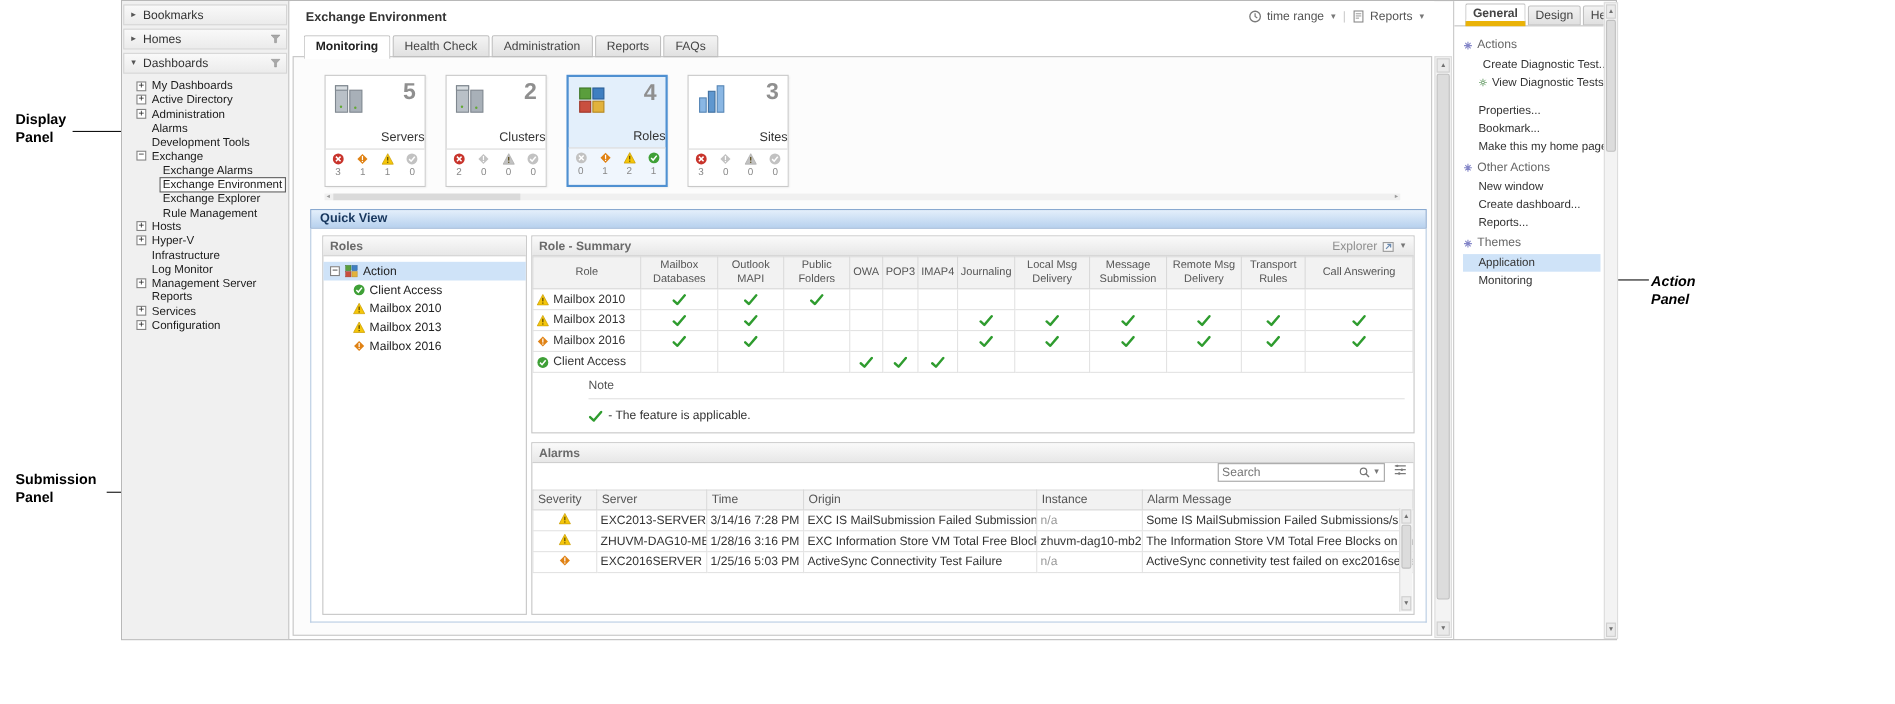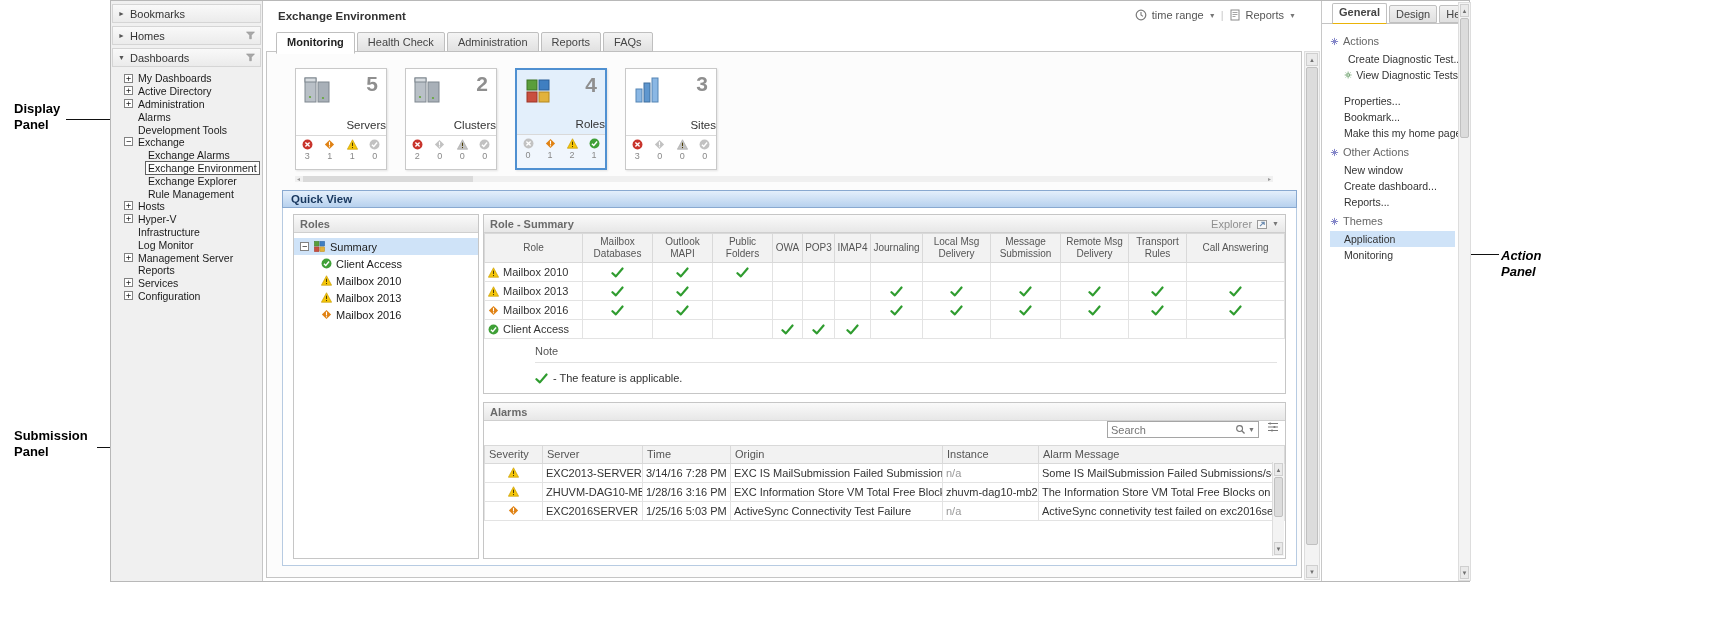--- a/index.html
+++ b/index.html
@@ -97,21 +97,21 @@
 #main-scroll{left:1193px;top:50px;height:529px;}
 #action-scroll{left:1347px;top:1px;height:579px;width:13px;}
 .sc-arrow{position:absolute;left:1px;right:1px;height:13px;background:#eaeaea;border:1px solid #cfcfcf;color:#707070;font-size:6px;text-align:center;line-height:12px;}
 .sc-up{top:1px;} .sc-down{bottom:1px;}
 .sc-thumb{position:absolute;left:1px;right:1px;background:#dcdcdc;border:1px solid #c0c0c0;border-radius:2px;}
 
 
 .action{position:absolute;left:1210px;top:0;width:137px;height:100%;background:#fff;border-left:1px solid #c8c8c8;overflow:hidden;}
 .ap-tabs{display:flex;align-items:flex-end;height:23px;padding-left:10px;border-bottom:1px solid #c4c4c4;}
 .ap-tab{padding:2px 6px;font-size:11px;color:#444;background:linear-gradient(#f2f2f2,#e0e0e0);border:1px solid #c0c0c0;margin-right:2px;border-radius:2px 2px 0 0;height:18px;white-space:nowrap;}
-.ap-tab.active{background:#fff;height:21px;margin-bottom:-1px;font-weight:bold;border-bottom:1px solid #eab308;}
+.ap-tab.active{background:#fff;height:21px;margin-bottom:-1px;font-weight:bold;border-bottom:5px solid #eab308;}
 .ap-body{padding:6px 0 0 8px;}
 .ap-header{display:flex;align-items:center;gap:4px;font-size:11px;color:#666;margin:5px 0 4px 0;}
 .sicon{width:9px;height:9px;}
 .ap-item{display:flex;align-items:center;gap:4px;font-size:10.5px;color:#333;padding:2px 0 2px 14px;white-space:nowrap;}
 .ap-item.sel{background:#cfe3f8;margin-right:3px;}
 .ap-item.gap{margin-top:10px;}
 </style>
 </head>
 <body>
 
@@ -431,21 +431,21 @@
             </div>
           <div class="roles-body" id="roles-tree">
               <div class="role-item root sel">
                 <span class="exp">−</span>
                 <svg class="mi" viewBox="0 0 30 30">
                   <rect x="3" y="3" width="11" height="11" fill="#5a9e3c" stroke="#3c7525"></rect>
                   <rect x="16" y="3" width="11" height="11" fill="#3f7fc1" stroke="#2a5e97"></rect>
                   <rect x="3" y="16" width="11" height="11" fill="#c94f3f" stroke="#9e3527"></rect>
                   <rect x="16" y="16" width="11" height="11" fill="#e2b23c" stroke="#b5881f"></rect>
                 </svg>
-                <span>Summary</span>
+                <span>Action</span>
               </div>
               <div class="role-item child">
                 <svg class="si" viewBox="0 0 12 12">
                   <circle cx="6" cy="6" r="5.4" fill="#3fa037"></circle>
                   <path d="M3.2 6.2 L5.2 8.2 L8.8 3.8" stroke="#fff" stroke-width="1.5" fill="none"></path>
                 </svg>
                 <span>Client Access</span>
               </div>
               <div class="role-item child">
                 <svg class="si" viewBox="0 0 12 12">

